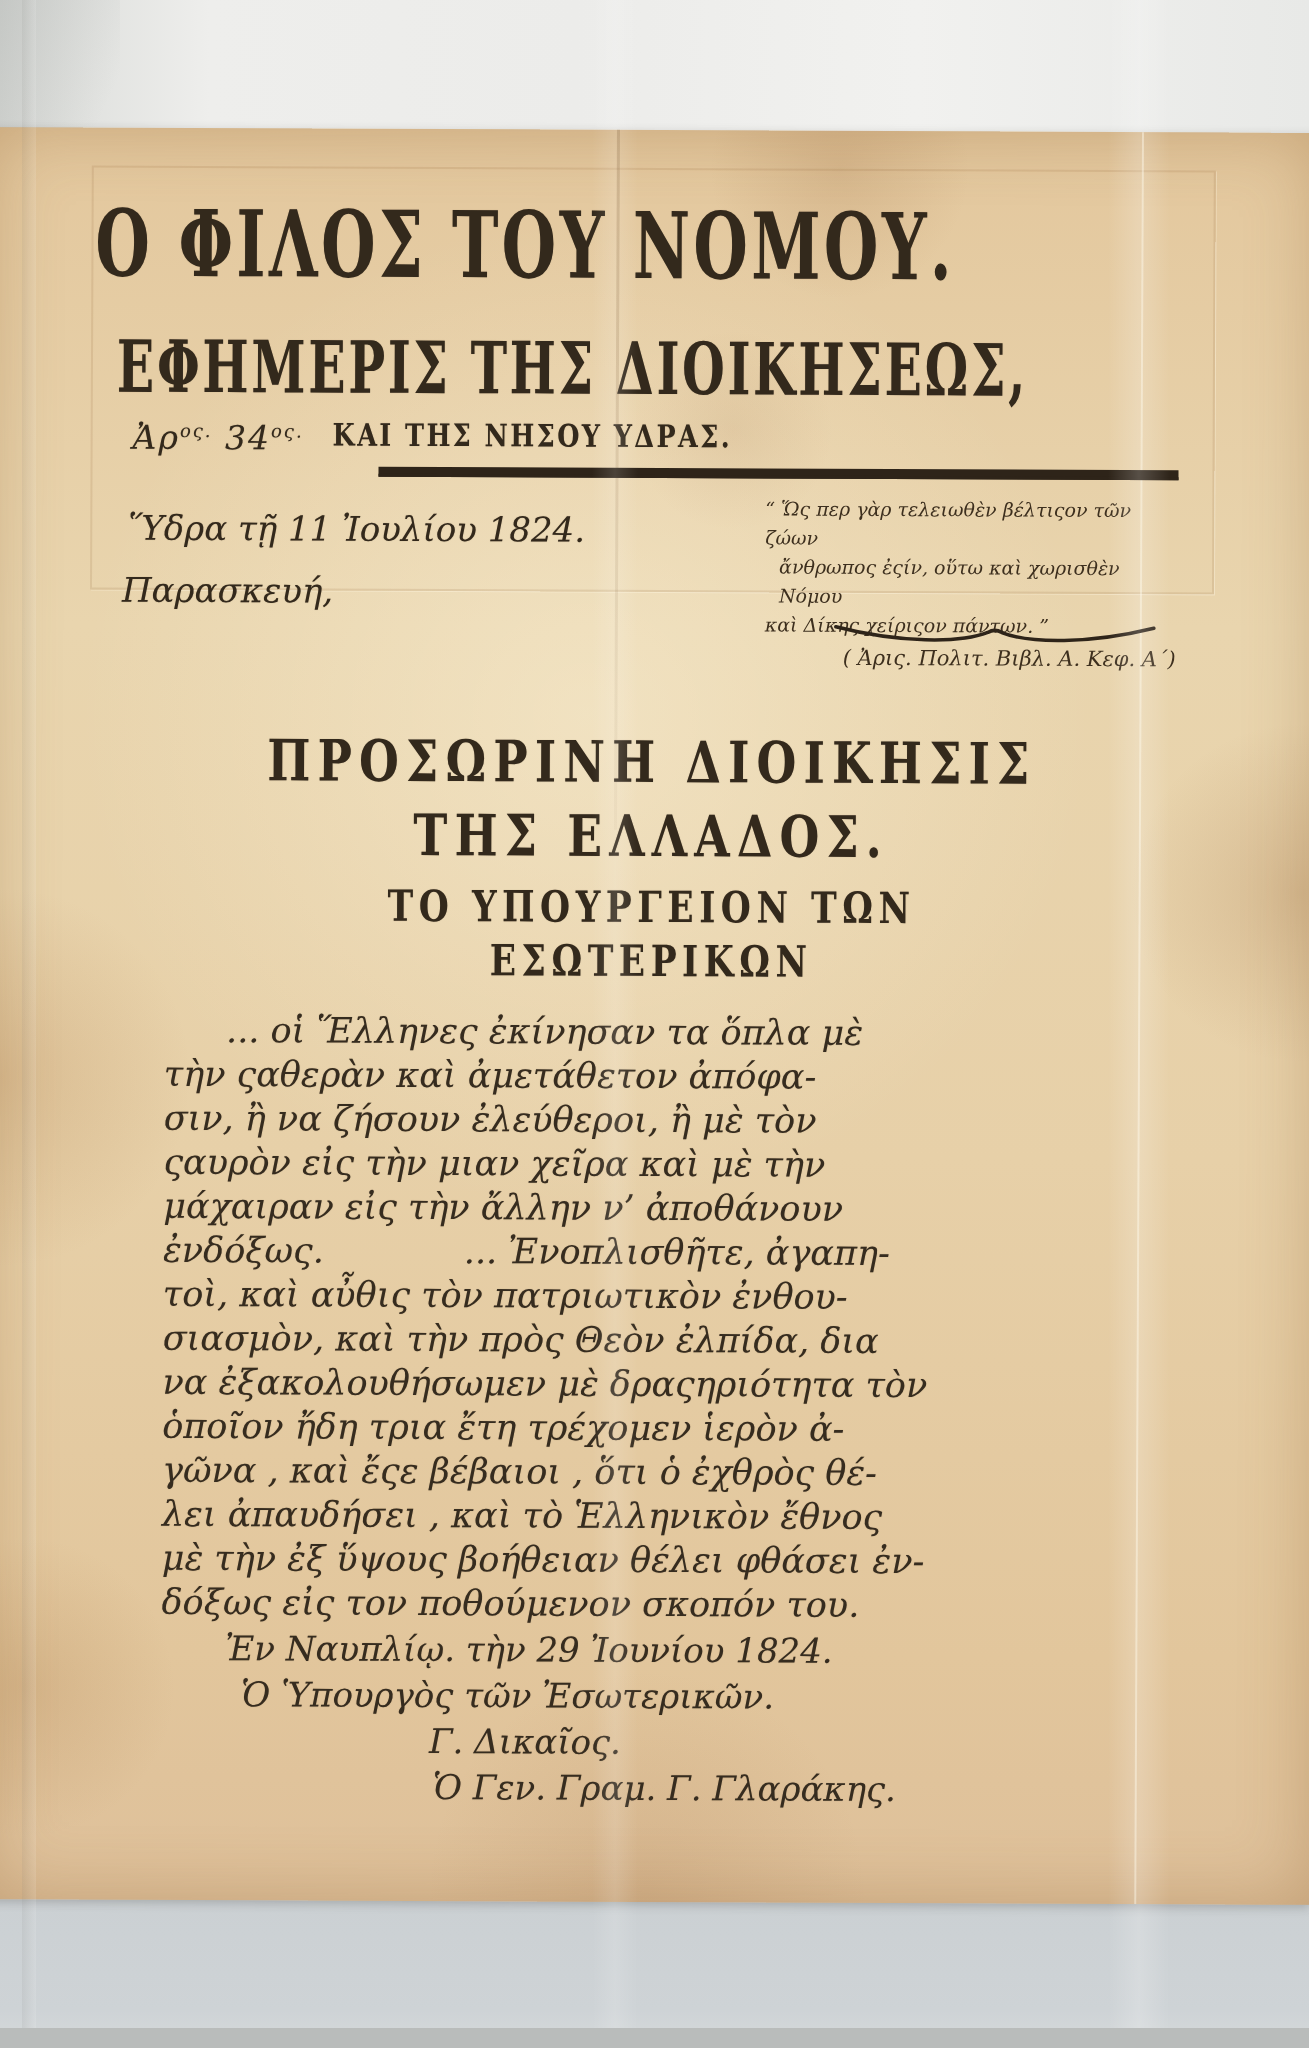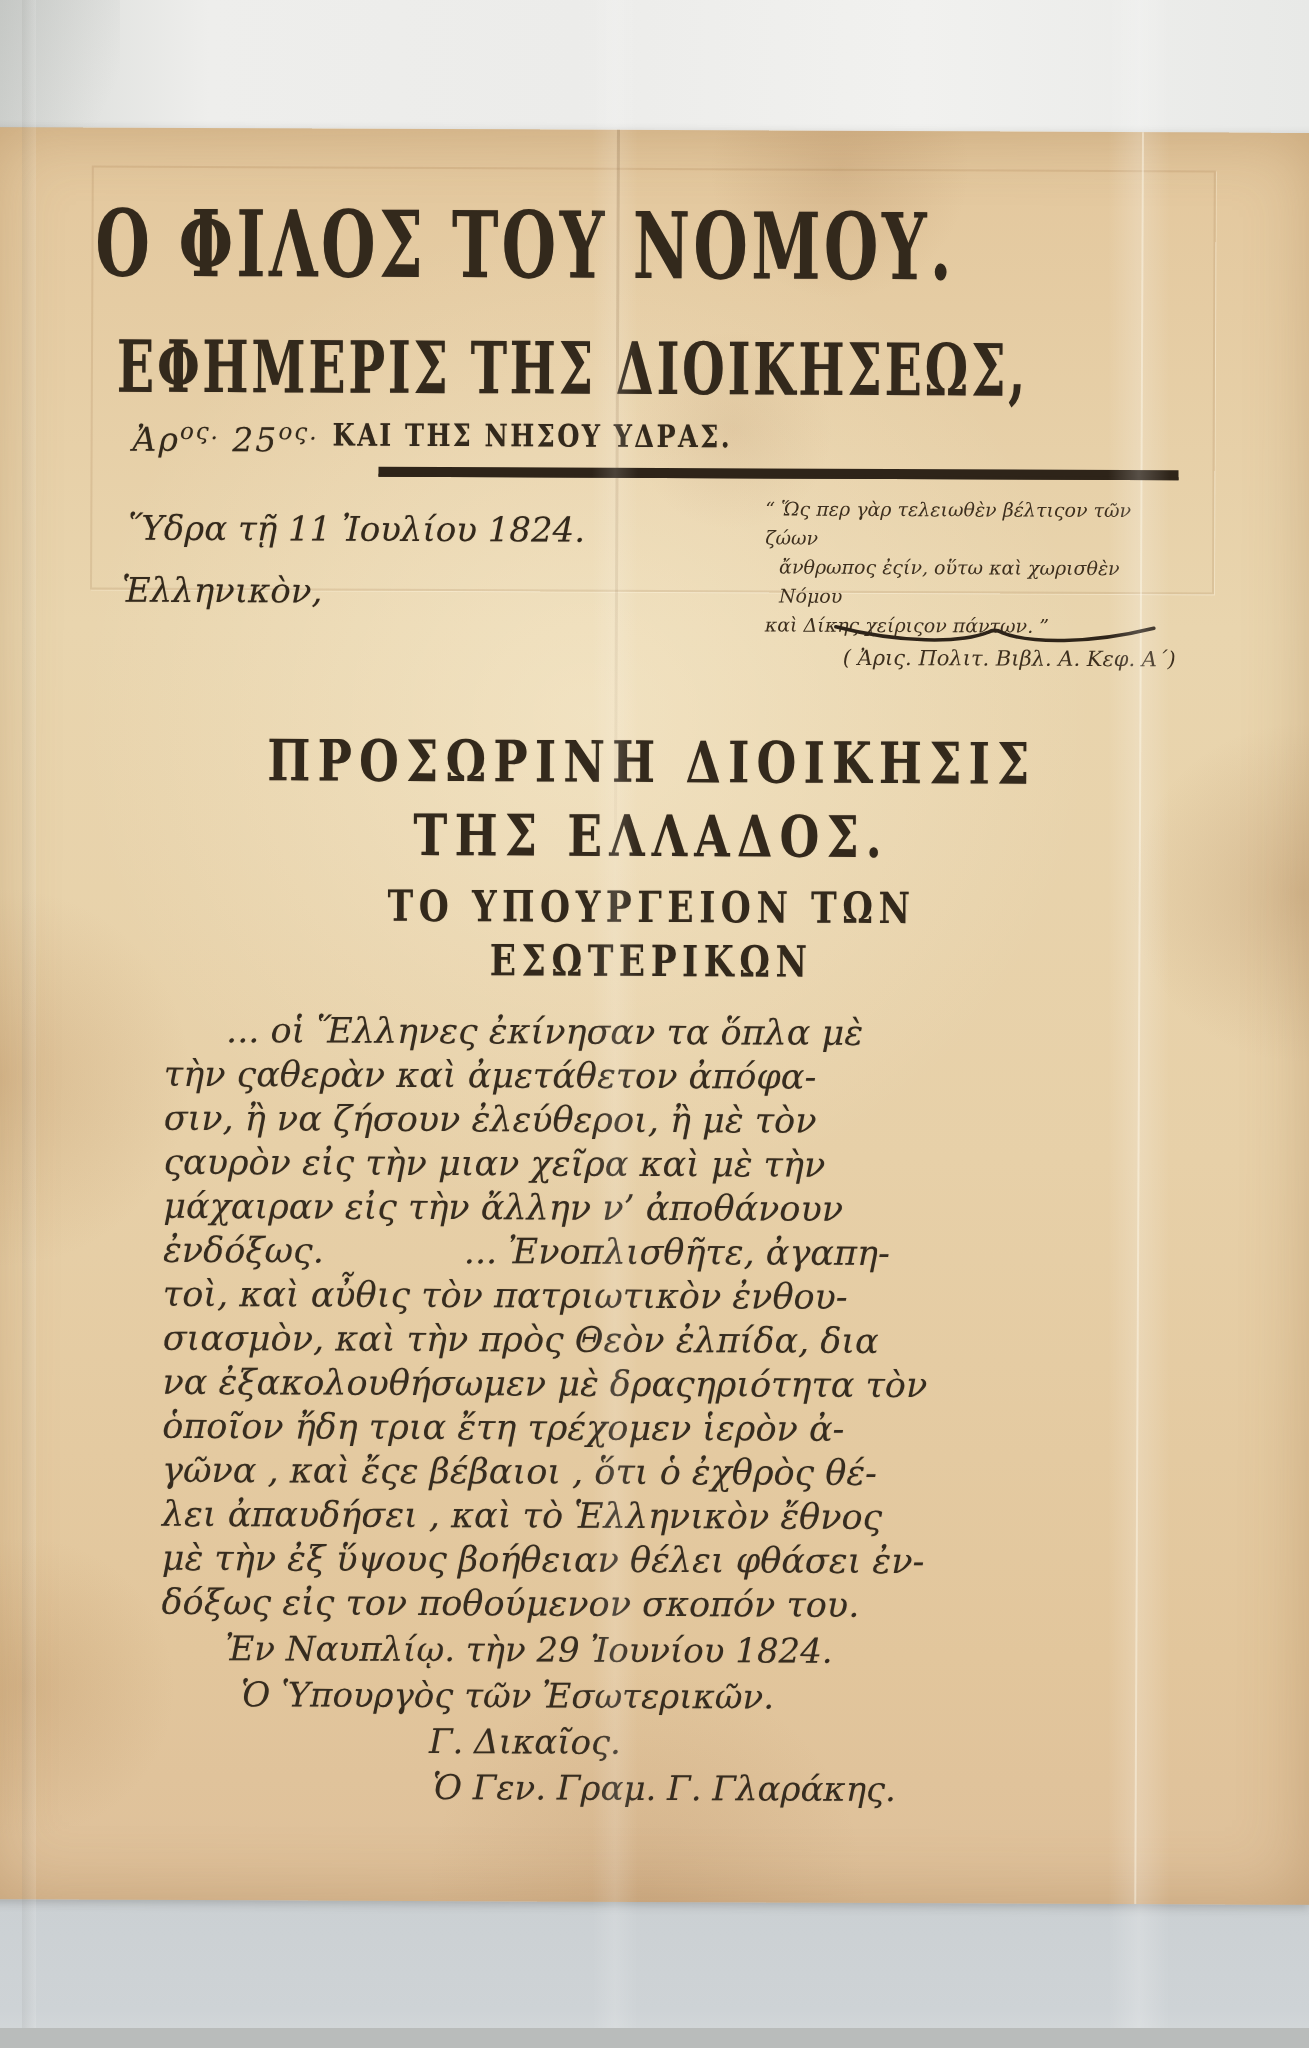--- a/index.html
+++ b/index.html
@@ -43,21 +43,21 @@
   .crease.v2{left:1150px;top:0;width:2px;height:1772px;background:rgba(255,250,235,.45);}
   .plate-mark{position:absolute;left:100px;top:38px;width:1120px;height:420px;
     border:2px solid rgba(150,108,60,.16);box-shadow:1px 1px 0 rgba(255,248,228,.4);}
   
   .ink{color:#33291c;text-shadow:0 0 1px rgba(60,40,20,.35);}
   .masthead-title{position:absolute;left:104px;top:62px;font-size:92px;font-weight:bold;
     letter-spacing:5px;white-space:nowrap;transform:scaleX(.68);transform-origin:0 50%;}
   .masthead-sub{position:absolute;left:126px;top:196px;font-size:72px;font-weight:bold;
     letter-spacing:4px;white-space:nowrap;transform:scaleX(.68);transform-origin:0 50%;}
   .issue-no{position:absolute;left:142px;top:290px;font-size:33px;font-style:italic;letter-spacing:2px;}
-  .issue-no sup{font-size:23px;}
+  .issue-no sup{font-size:18px;}
   .masthead-sub2{position:absolute;left:342px;top:288px;font-size:31px;font-weight:bold;
     letter-spacing:3px;white-space:nowrap;transform:scaleX(.82);transform-origin:0 50%;}
   .double-rule{position:absolute;left:388px;top:338px;width:800px;height:7px;
     background:#2e2419;border-bottom:3px solid #2e2419;border-top:none;
     box-shadow:0 10px 0 -7px #2e2419;}
   .dateline-place{position:absolute;left:138px;top:380px;font-size:34px;font-style:italic;white-space:nowrap;}
   .dateline-day{position:absolute;left:132px;top:442px;font-size:34px;font-style:italic;}
   .epigraph{position:absolute;left:775px;top:364px;width:420px;font-size:19px;
     font-style:italic;line-height:29px;color:#3d2f1e;}
   .epigraph .l2{padding-left:14px;}
@@ -92,28 +92,28 @@
   <div class="paper">
 
     <div class="plate-mark"></div>
     <div class="crease v1"></div>
     <div class="crease v2"></div>
 
     <div class="masthead-title ink">Ο ΦΙΛΟΣ ΤΟΥ ΝΟΜΟΥ.</div>
 
     <div class="masthead-sub ink">ΕΦΗΜΕΡΙΣ ΤΗΣ ΔΙΟΙΚΗΣΕΩΣ,</div>
 
-    <div class="issue-no ink"><span>Ἀρ</span><sup>ος.</sup><span> 25</span><sup>ος.</sup></div>
+    <div class="issue-no ink"><span>Ἀρ</span><sup>ος.</sup><span> 34</span><sup>ος.</sup></div>
 
     <div class="masthead-sub2 ink">ΚΑΙ ΤΗΣ ΝΗΣΟΥ ΥΔΡΑΣ.</div>
 
     <div class="double-rule"></div>
 
     <div class="dateline-place ink">Ὕδρα τῇ 11 Ἰουλίου 1824.</div>
-    <div class="dateline-day ink">Ἑλληνικὸν,</div>
+    <div class="dateline-day ink">Παρασκευή,</div>
 
     <div class="epigraph">
       <div class="l1">“ Ὥς περ γὰρ τελειωθὲν βέλτιςον τῶν ζώων</div>
       <div class="l2">ἄνθρωπος ἐςίν, οὕτω καὶ χωρισθὲν Νόμου</div>
       <div class="l3">καὶ Δίκης χείριςον πάντων. ”</div>
       <div class="epigraph-attr">( Ἀρις. Πολιτ. Βιβλ. Α. Κεφ. Α´)</div>
     </div>
 
     <svg class="epigraph-flourish" width="330" height="26" viewBox="0 0 330 26">
       <path d="M6 8 C70 24 130 24 158 13 C163 10 167 10 172 13 C200 24 260 24 324 8" fill="none" stroke="#2e2419" stroke-width="3.5" stroke-linecap="round"></path>

